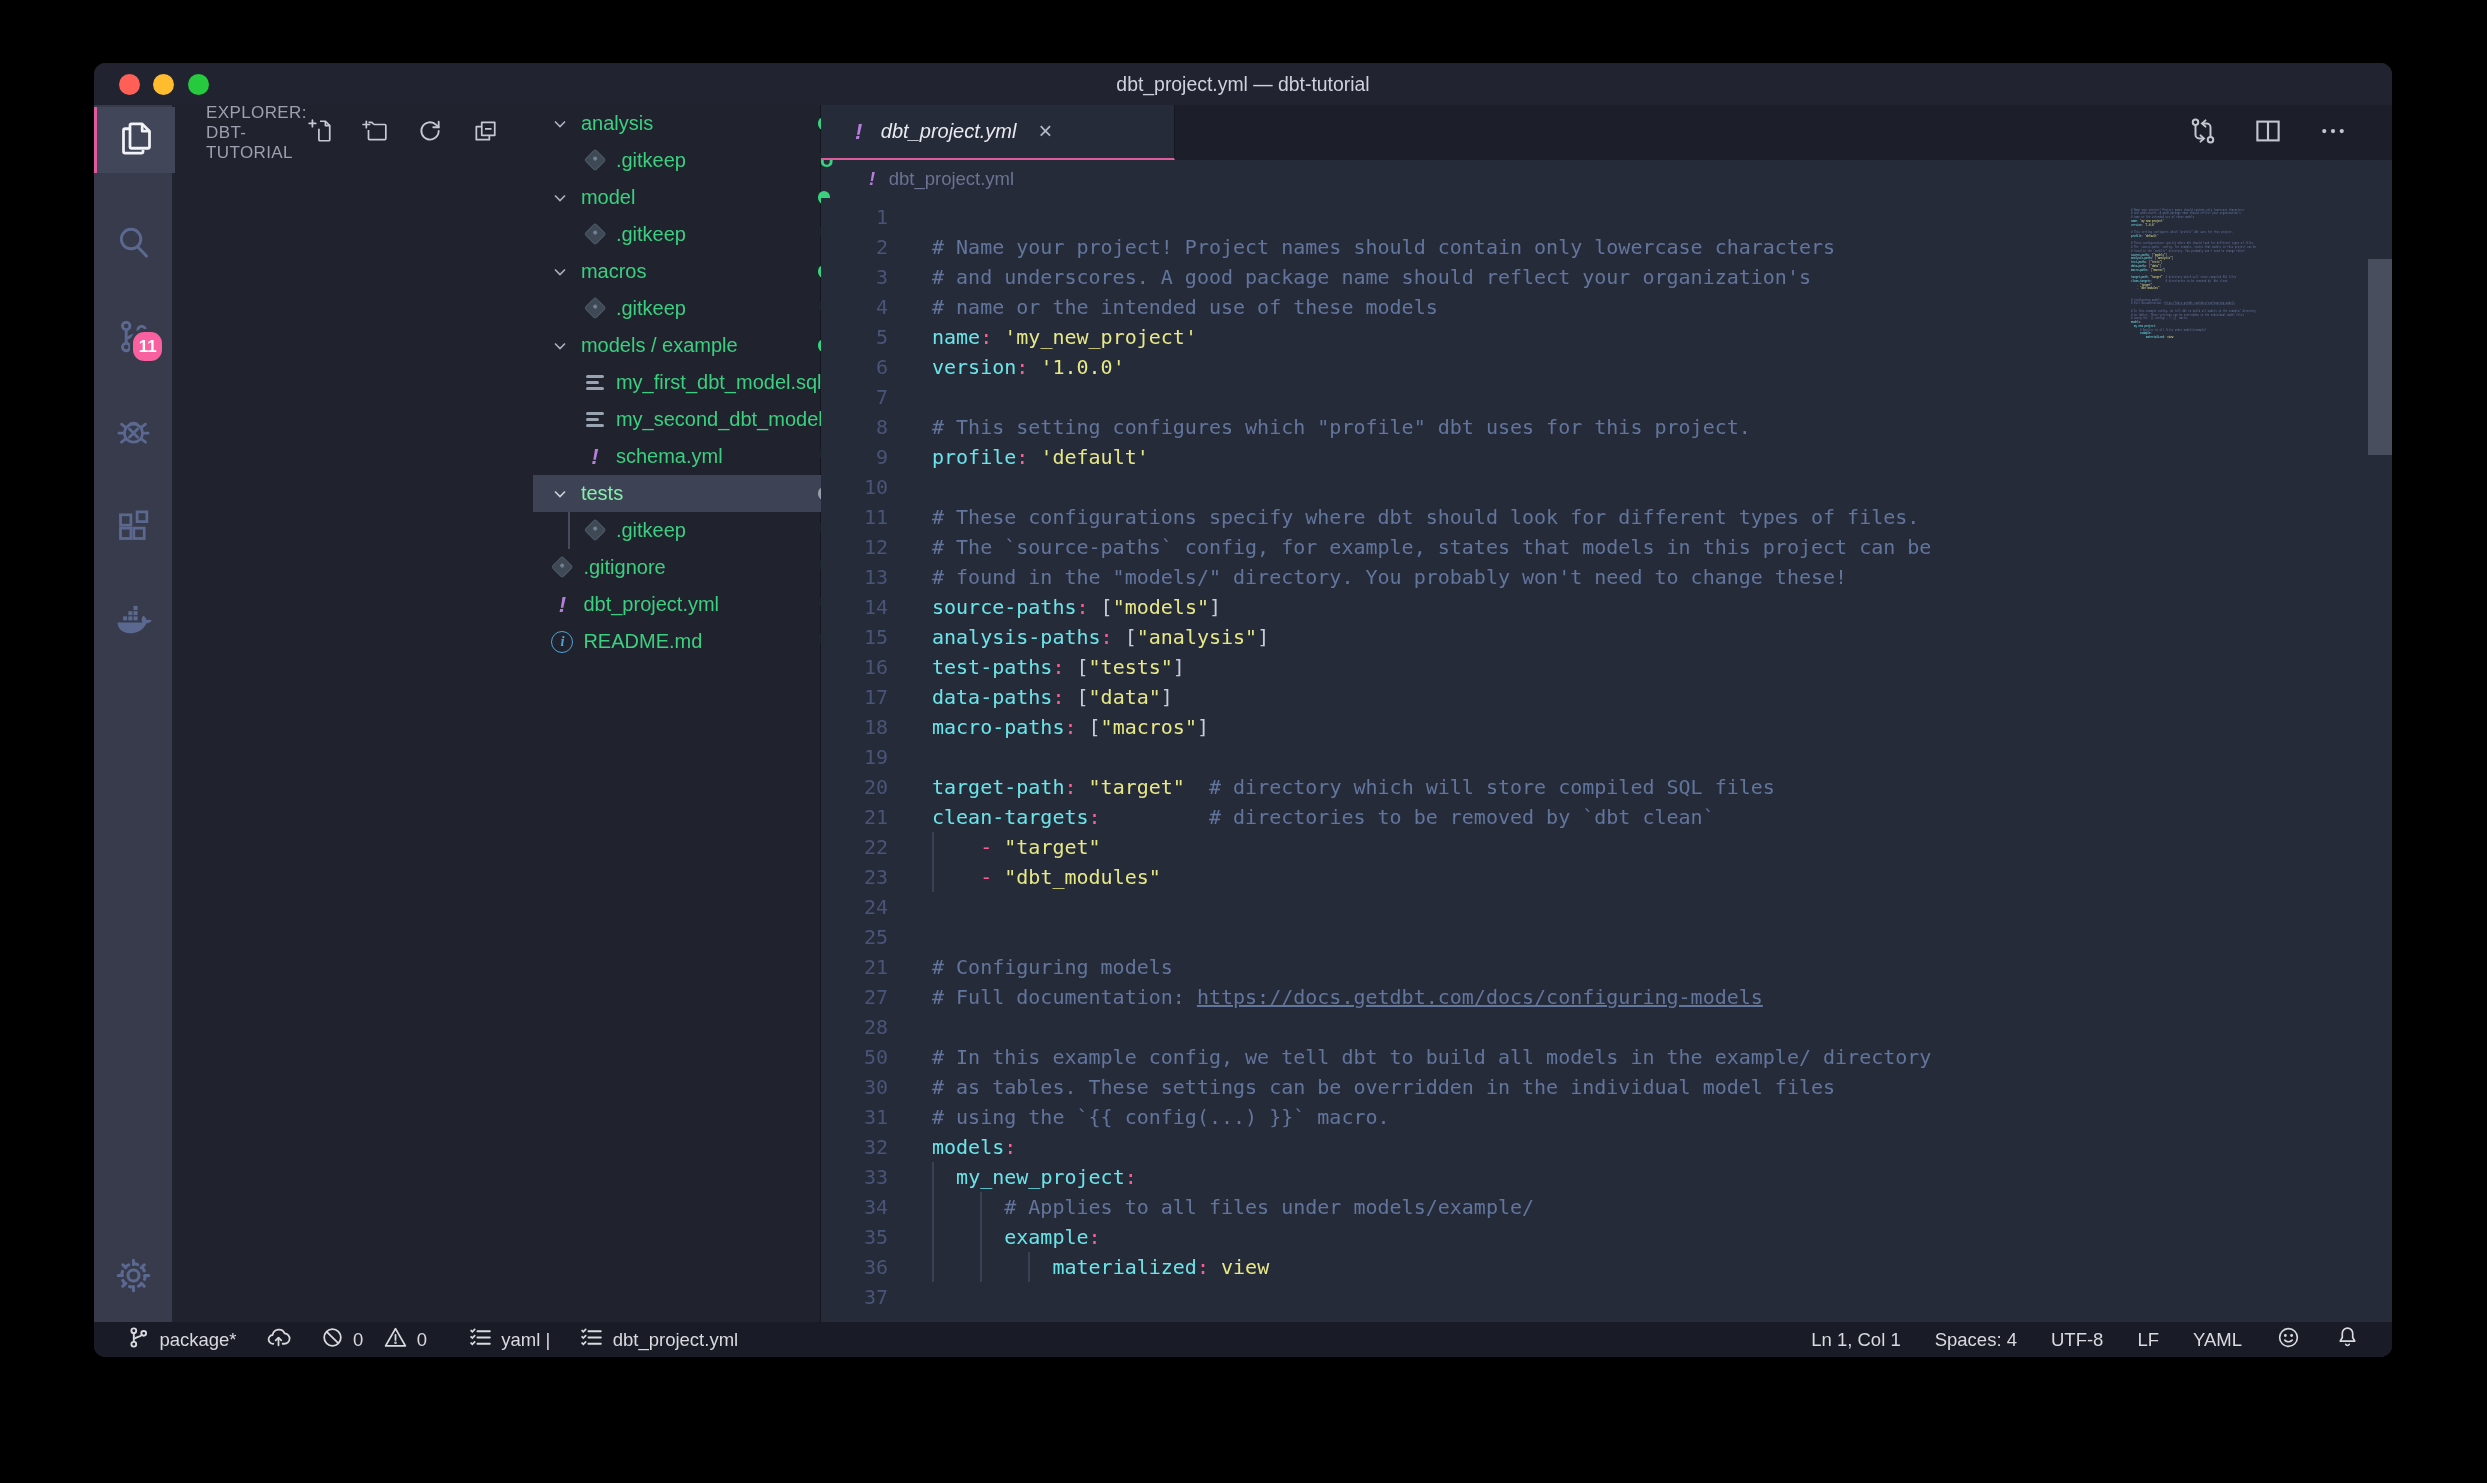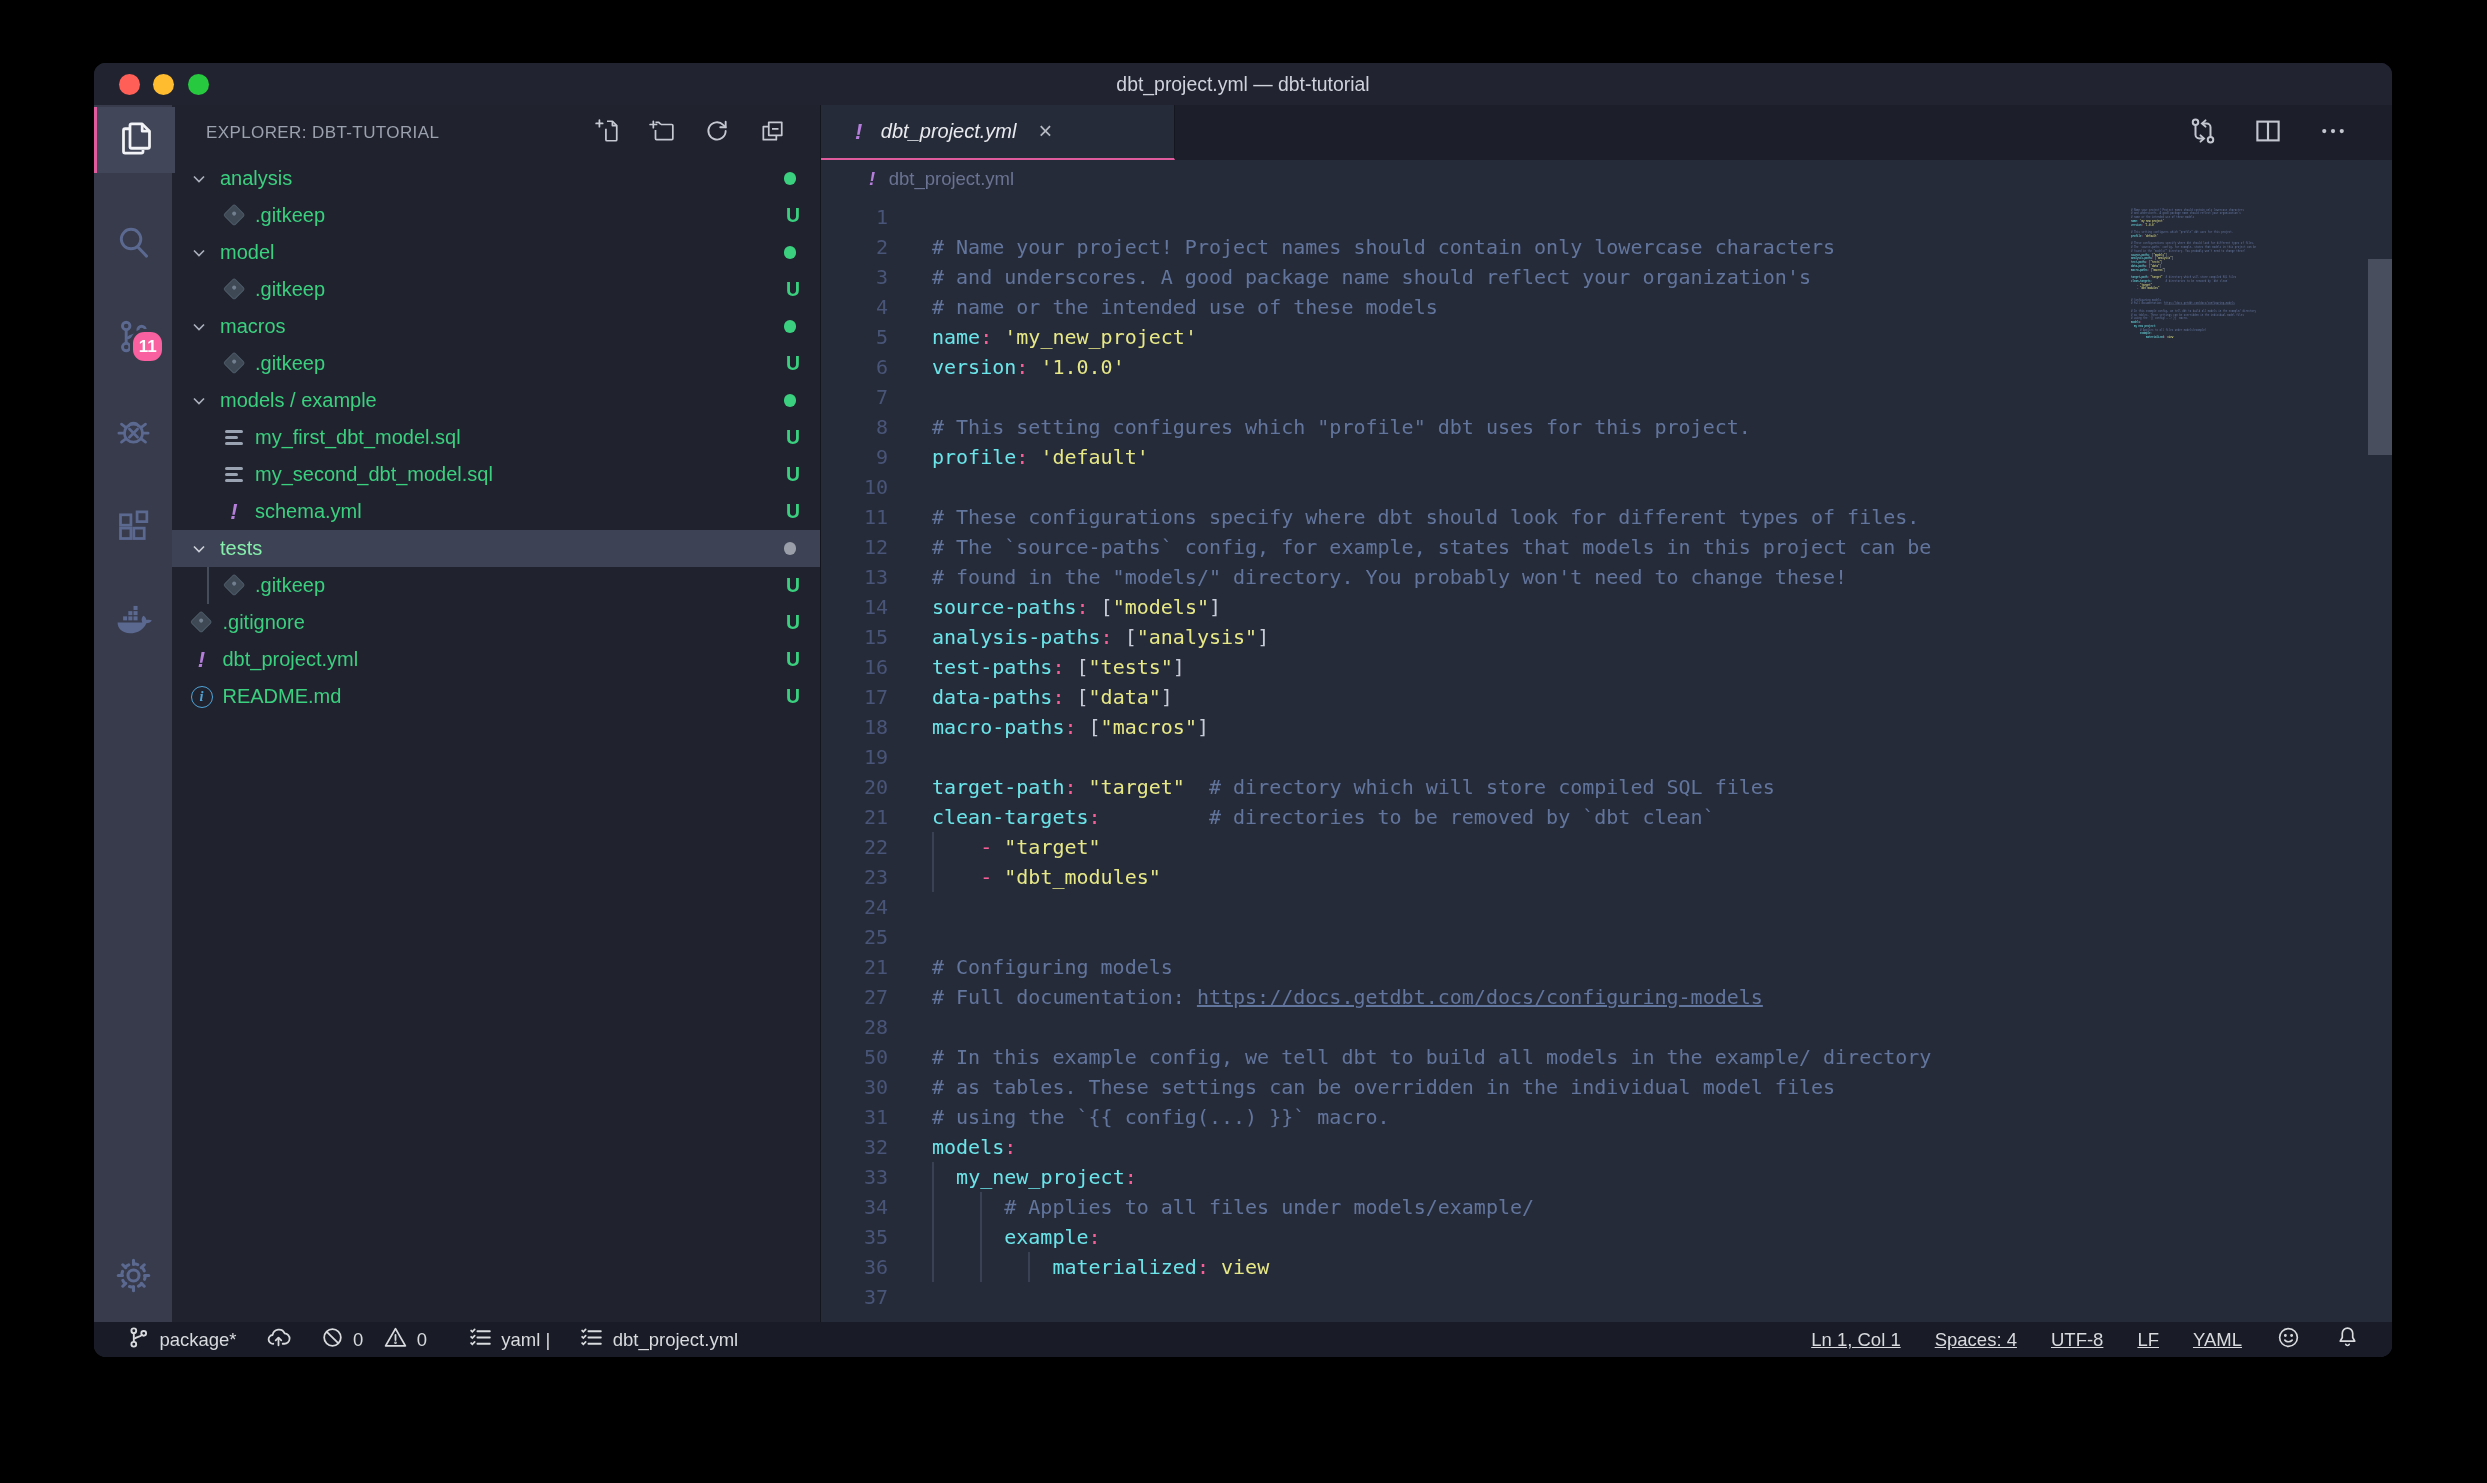--- a/index.html
+++ b/index.html
@@ -19,21 +19,21 @@
   .activitybar{width:78px;flex:0 0 78px;background:var(--activity-bg);position:relative;}
   .ab-item{position:absolute;left:0;width:78px;height:66px;display:flex;align-items:center;
            justify-content:center;color:var(--ab-icon);}
   .ab-item svg{width:39px;height:39px;}
   .ab-item.active{background:var(--activity-active-bg);color:#f2f3f6;
                   border-left:3.4px solid var(--accent-pink);}
   .ab-badge{position:absolute;right:6.7px;bottom:6.7px;min-width:29px;height:29px;border-radius:14.3px;
             background:var(--badge-pink);color:#fff;font-size:17px;font-weight:bold;
             display:flex;align-items:center;justify-content:center;border:3.4px solid var(--activity-bg);}
   
-  .sidebar{width:648px;flex:0 0 648px;background:var(--sidebar-bg);display:flex;flex-direction:column;
+  .sidebar{width:648px;flex:0 0 648px;background:var(--sidebar-bg);display:flex;
            border-right:0.8px solid rgba(0,0,0,.35);}
   .sidebar-header{height:55px;flex:0 0 55px;display:flex;align-items:center;padding-left:34px;}
   .sidebar-header .hd{color:#9ba1ae;font-size:17px;letter-spacing:0.4px;}
   .sh-actions{margin-left:auto;display:flex;gap:29px;padding-right:35px;color:#c6c9d2;}
   .sh-actions svg{width:26px;height:26px;}
   .tree{position:relative;}
   .row{height:37px;display:flex;align-items:center;position:relative;color:var(--git-green);
        font-size:20px;}
   .row .label{white-space:nowrap;}
   .row.sel{background:var(--sel-row-bg);color:#86efac;}
@@ -81,21 +81,21 @@
   .minimap{position:absolute;right:96px;top:5.9px;width:165px;height:927px;overflow:hidden;}
   .mini-inner{transform:scale(.125);transform-origin:0 0;font-family:"DejaVu Sans Mono",monospace;
               font-size:20px;line-height:30px;white-space:pre;width:1180px;}
   .vscroll{position:absolute;right:0;top:0;width:23.6px;bottom:0;}
   .vthumb{position:absolute;left:0;right:0;top:61px;height:196px;background:rgba(115,121,138,.45);}
   
   .statusbar{height:35px;flex:0 0 35px;background:var(--status-bg);display:flex;align-items:center;
              color:#d8dade;font-size:18.5px;padding:0 32px;gap:0;}
   .sb-item{display:flex;align-items:center;gap:8.4px;margin-right:29px;white-space:nowrap;}
   .sb-item svg{width:25px;height:25px;}
-  .sb-right{margin-left:auto;display:flex;align-items:center;text-decoration:underline;}
+  .sb-right{margin-left:auto;display:flex;align-items:center;}
   .sb-right .sb-item{margin-right:0;margin-left:34px;}
 </style>
 </head>
 <body>
 
 <div class="canvas">
   <div class="window">
 
     <div class="titlebar">
       <div class="traffic">

